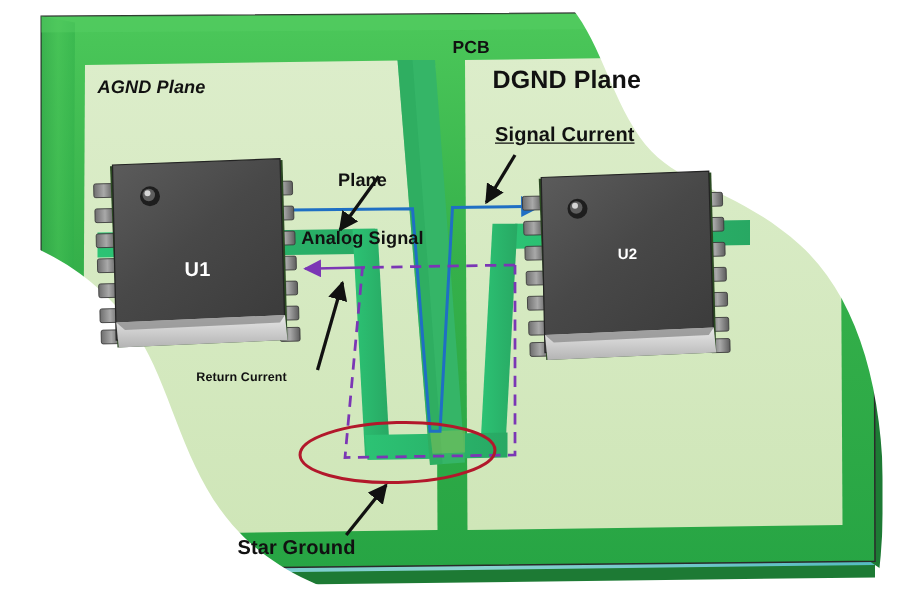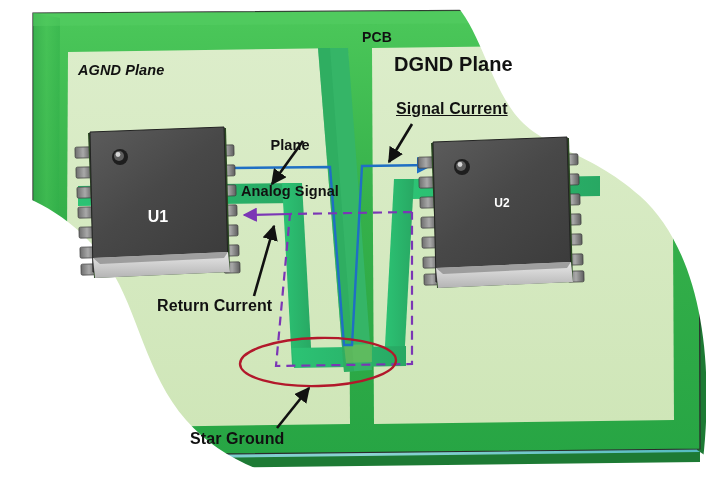--- a/index.html
+++ b/index.html
@@ -220,21 +220,21 @@
 
   <div class="lbl" style="left:394px;top:54px;font-size:20px;">DGND Plane</div>
 
   <div class="lbl ctr" style="left:230px;top:107px;width:120px;font-size:14.5px;">
     <div style="margin-top:1px;">Plane</div>
     <div>Analog Signal</div>
   </div>
 
   <div class="lbl" style="left:396px;top:101px;font-size:16px;text-decoration:underline;">Signal Current</div>
 
-  <div class="lbl" style="left:157px;top:298px;font-size:16px;">Return Current</div>
+  <div class="lbl" style="left:157px;top:298px;font-size:10px;">Return Current</div>
 
   <div class="lbl" style="left:190px;top:431px;font-size:16px;">Star Ground</div>
 
   <div class="lbl ctr" style="left:138px;top:197px;width:40px;font-size:16px;color:#ffffff;margin-top:12px;">U1</div>
 
   <div class="lbl ctr" style="left:482px;top:197px;width:40px;font-size:12px;color:#ffffff;">U2</div>
 
 </div>
 
 </body></html>

